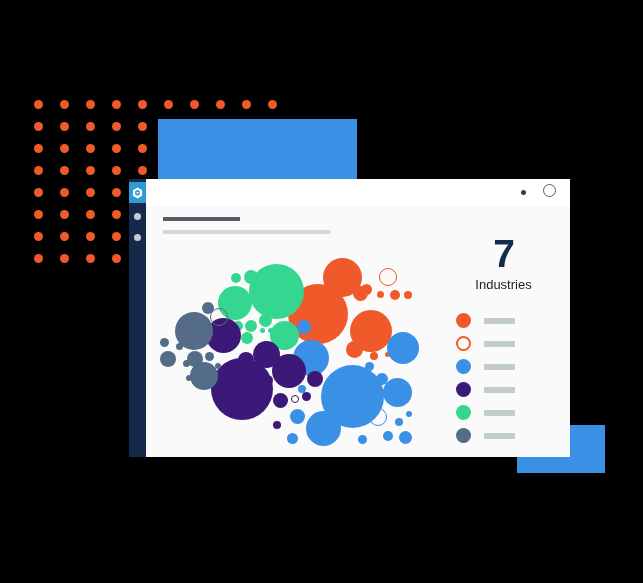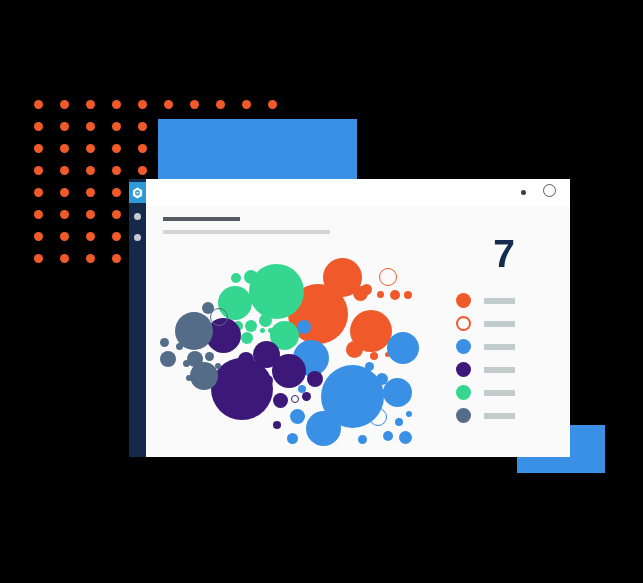--- a/index.html
+++ b/index.html
@@ -395,20 +395,21 @@
           <div class="bubble" style="left: 31px; top: 105px; width: 16px; height: 16px; background: rgb(84, 108, 135);"></div>
           <div class="bubble" style="left: 48.5px; top: 105.5px; width: 9px; height: 9px; background: rgb(84, 108, 135);"></div>
           <div class="bubble" style="left: 3.5px; top: 91.5px; width: 9px; height: 9px; background: rgb(84, 108, 135);"></div>
           <div class="bubble" style="left: 19.5px; top: 96.5px; width: 7px; height: 7px; background: rgb(84, 108, 135);"></div>
           <div class="bubble" style="left: 30px; top: 129px; width: 6px; height: 6px; background: rgb(84, 108, 135);"></div>
           <div class="bubble" style="left: 59px; top: 117px; width: 6px; height: 6px; background: rgb(84, 108, 135);"></div>
         </div>
 
       <div id="stats-panel">
         <div id="stat-number" style="color: rgb(21, 44, 81);">7</div>
+        <div id="stat-label" style="color: rgb(28, 28, 28);">Industries</div>
         <div id="legend">
             <div class="legend-row">
               <div class="legend-marker" style="background: rgb(240, 90, 42);"></div>
               <div class="legend-bar" style="background: rgb(194, 204, 202);"></div>
             </div>
             <div class="legend-row">
               <div class="legend-marker" style="background: transparent; border: 2px solid rgb(240, 90, 42);"></div>
               <div class="legend-bar" style="background: rgb(194, 204, 202);"></div>
             </div>
             <div class="legend-row">

